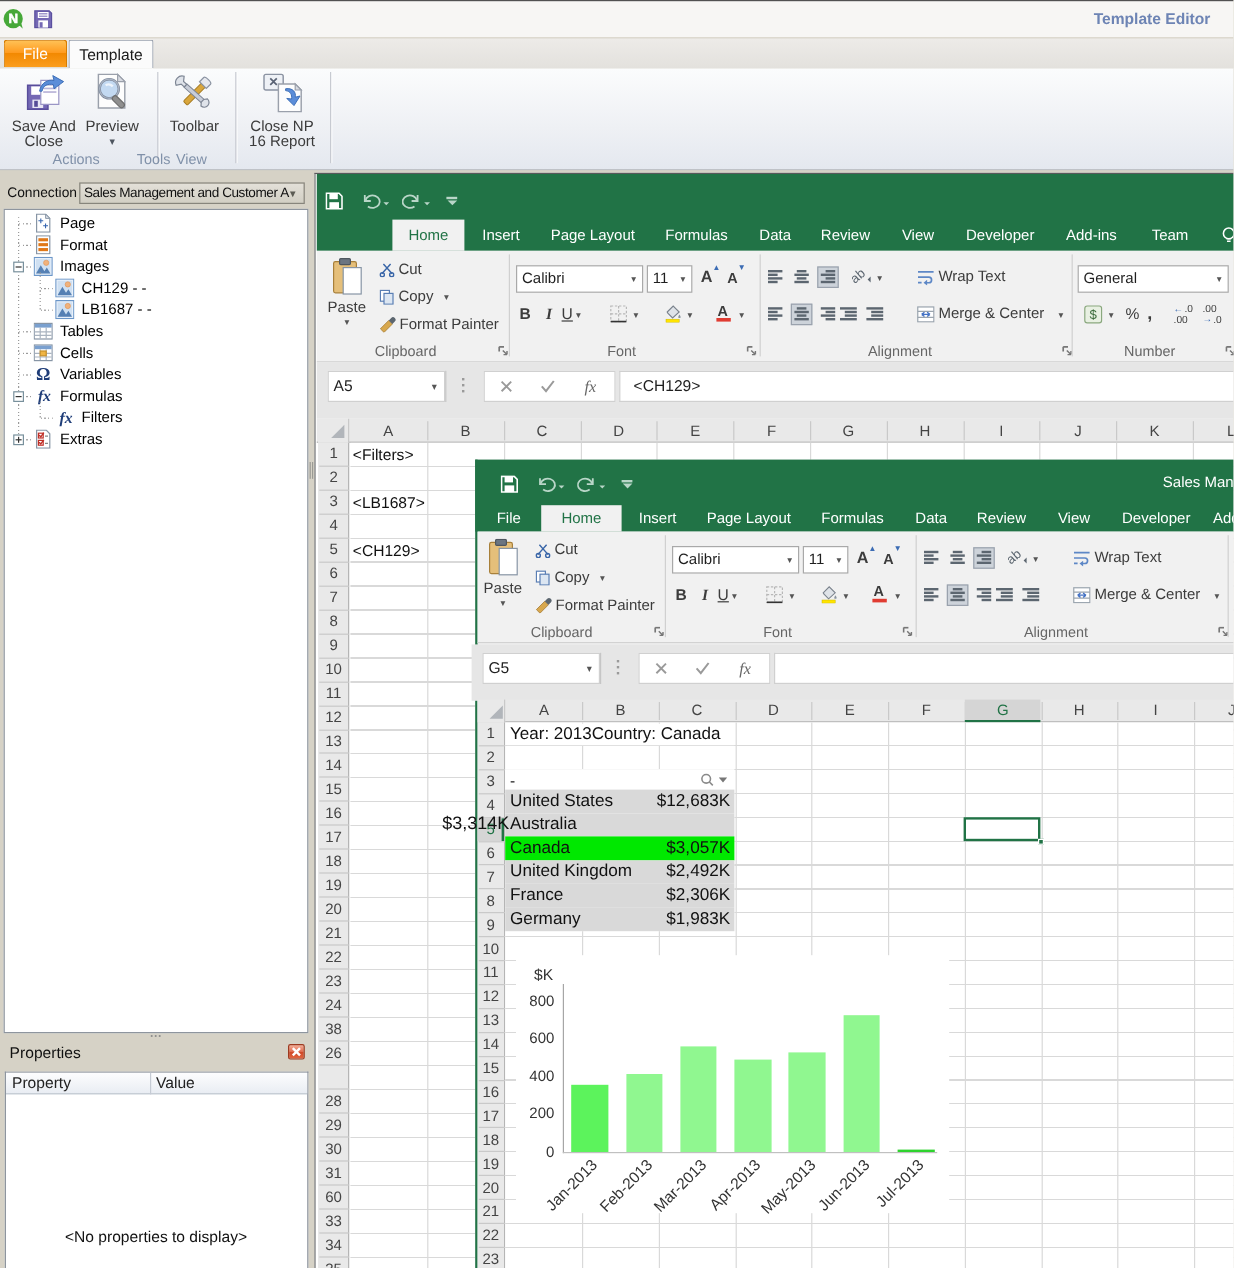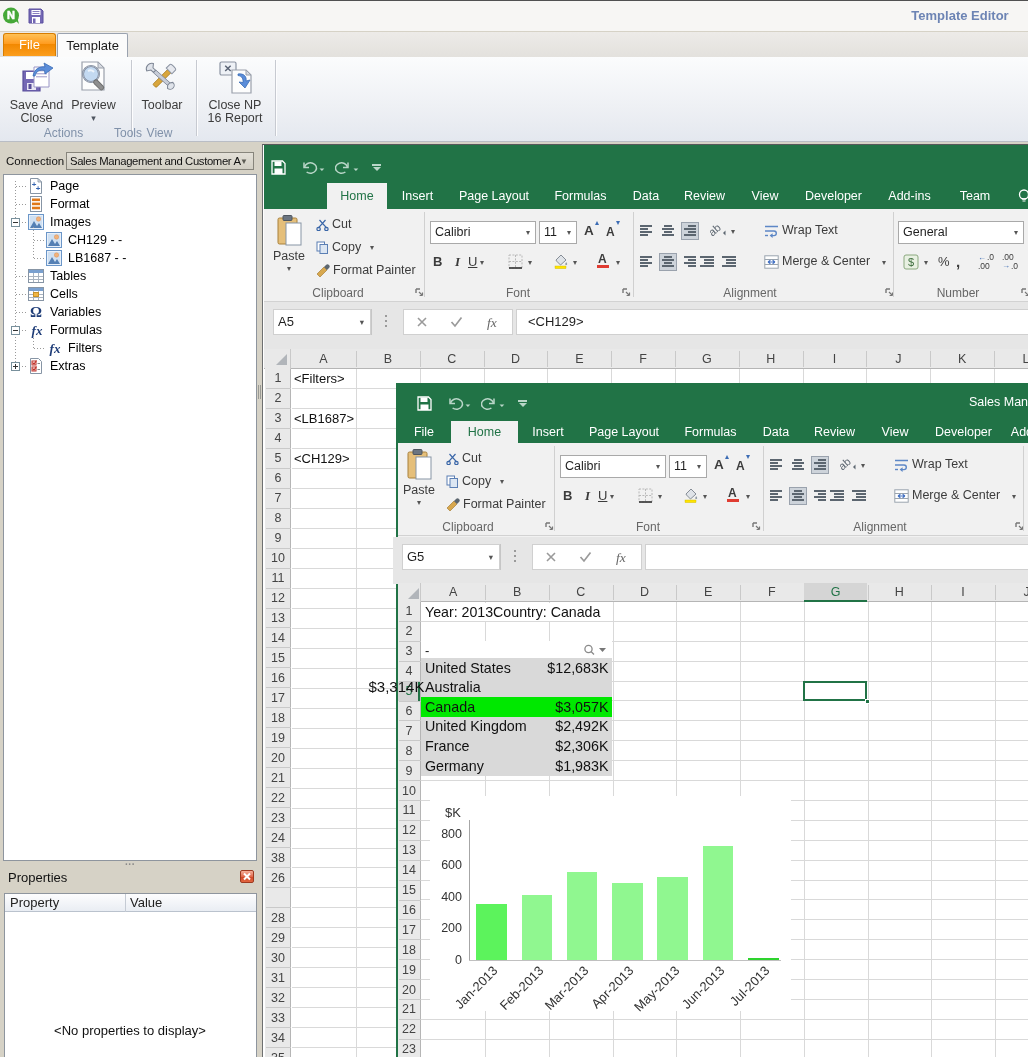--- a/index.html
+++ b/index.html
@@ -468,21 +468,21 @@
 <div style="position:absolute;left:158px;top:885.6700000000001px;width:240px;text-align:right;font-size:12.5px;line-height:25.0px;color:#444;font-weight:normal;white-space:nowrap;">27</div>
 <div style="position:absolute;left:265.5px;top:907.2px;width:25px;height:1px;background:#c9c9c9"></div>
 <div style="position:absolute;left:158px;top:905.6500000000001px;width:240px;text-align:center;font-size:12.5px;line-height:25.0px;color:#444;font-weight:normal;white-space:nowrap;">28</div>
 <div style="position:absolute;left:265.5px;top:927.1px;width:25px;height:1px;background:#c9c9c9"></div>
 <div style="position:absolute;left:158px;top:925.6300000000001px;width:240px;text-align:center;font-size:12.5px;line-height:25.0px;color:#444;font-weight:normal;white-space:nowrap;">29</div>
 <div style="position:absolute;left:265.5px;top:947.1px;width:25px;height:1px;background:#c9c9c9"></div>
 <div style="position:absolute;left:158px;top:945.6099999999999px;width:240px;text-align:center;font-size:12.5px;line-height:25.0px;color:#444;font-weight:normal;white-space:nowrap;">30</div>
 <div style="position:absolute;left:265.5px;top:967.1px;width:25px;height:1px;background:#c9c9c9"></div>
 <div style="position:absolute;left:158px;top:965.5899999999999px;width:240px;text-align:center;font-size:12.5px;line-height:25.0px;color:#444;font-weight:normal;white-space:nowrap;">31</div>
 <div style="position:absolute;left:265.5px;top:987.1px;width:25px;height:1px;background:#c9c9c9"></div>
-<div style="position:absolute;left:158px;top:985.5699999999999px;width:240px;text-align:center;font-size:12.5px;line-height:25.0px;color:#444;font-weight:normal;white-space:nowrap;">32</div>
+<div style="position:absolute;left:158px;top:985.5699999999999px;width:240px;text-align:center;font-size:12.5px;line-height:25.0px;color:#444;font-weight:normal;white-space:nowrap;">60</div>
 <div style="position:absolute;left:265.5px;top:1007.1px;width:25px;height:1px;background:#c9c9c9"></div>
 <div style="position:absolute;left:158px;top:1005.55px;width:240px;text-align:center;font-size:12.5px;line-height:25.0px;color:#444;font-weight:normal;white-space:nowrap;">33</div>
 <div style="position:absolute;left:265.5px;top:1027.0px;width:25px;height:1px;background:#c9c9c9"></div>
 <div style="position:absolute;left:158px;top:1025.53px;width:240px;text-align:center;font-size:12.5px;line-height:25.0px;color:#444;font-weight:normal;white-space:nowrap;">34</div>
 <div style="position:absolute;left:265.5px;top:1047.0px;width:25px;height:1px;background:#c9c9c9"></div>
 <div style="position:absolute;left:158px;top:1045.51px;width:240px;text-align:center;font-size:12.5px;line-height:25.0px;color:#444;font-weight:normal;white-space:nowrap;">35</div>
 
 <div style="position:absolute;left:292px;top:368.7px;width:736px;height:688.3px;background:#fff"></div>
 <div style="position:absolute;left:292px;top:368.7px;width:736px;height:688.3px;background-image:repeating-linear-gradient(to bottom,transparent 0 18.98px,#d9d9d9 18.98px 19.98px)"></div>
 <div style="position:absolute;left:356px;top:368.7px;width:1px;height:688.3px;background:#d9d9d9"></div>

